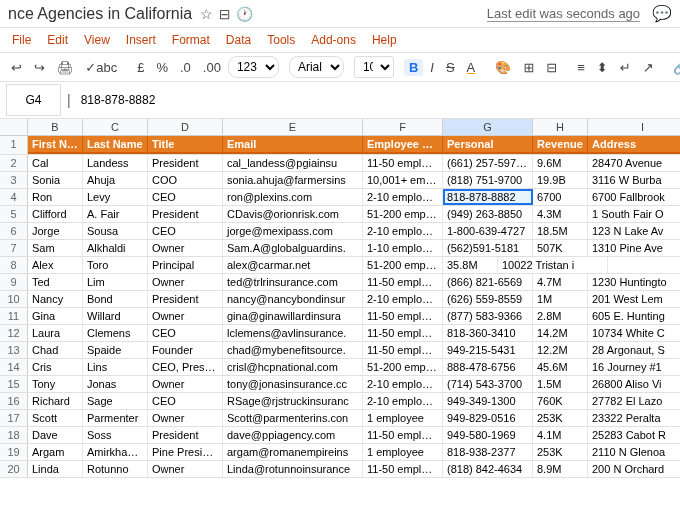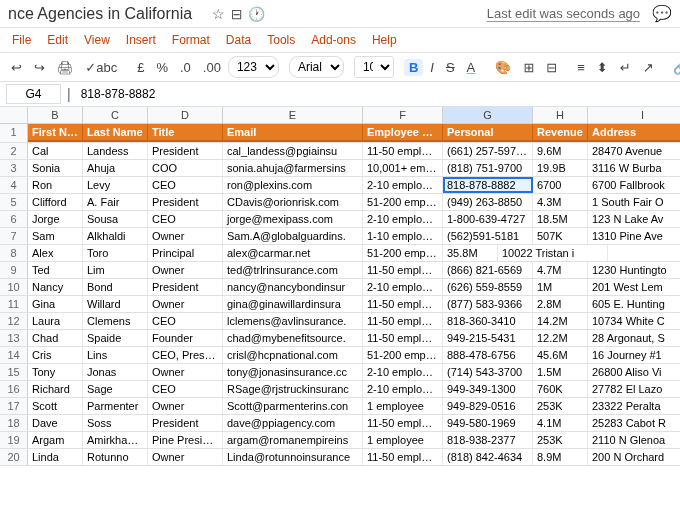--- a/index.html
+++ b/index.html
@@ -1,41 +1,41 @@
 <!DOCTYPE html>
 <html><head>
   <meta charset="utf-8">
   <style>
     * { margin: 0; padding: 0; box-sizing: border-box; }
     body { font-family: Arial, sans-serif; font-size: 12px; background: #fff; width: 680px; height: 510px; overflow: hidden; }
 
     
     #top-bar { display: flex; align-items: center; padding: 4px 8px; border-bottom: 1px solid #e0e0e0; background: #fff; }
-    #app-title { font-size: 16px; color: #333; font-weight: normal; margin-right: 20px; }
+    #app-title { font-size: 16px; color: #333; font-weight: normal; margin-right: 8px; }
     .title-icons { display: flex; gap: 6px; align-items: center; color: #666; font-size: 14px; margin-right: auto; }
     .title-icon { cursor: pointer; color: #555; }
     #autosave-note { color: #666; font-size: 13px; border-bottom: 1px solid #999; margin-right: 12px; }
     .top-right-icon { color: #555; font-size: 16px; cursor: pointer; }
 
     
     #menu-bar { display: flex; align-items: center; padding: 2px 4px; border-bottom: 1px solid #e0e0e0; background: #fff; }
     .menu-item { padding: 3px 8px; cursor: pointer; font-size: 12px; color: #c2410c; border-radius: 3px; }
 
     
     #toolbar { display: flex; align-items: center; padding: 3px 6px; border-bottom: 1px solid #e0e0e0; background: #fff; gap: 2px; }
     .toolbar-btn { padding: 2px 5px; cursor: pointer; font-size: 13px; color: #444; border: none; background: transparent; border-radius: 3px; }
     .toolbar-separator { width: 1px; height: 20px; background: #ccc; margin: 0 3px; }
     .font-selector { border: 1px solid #ddd; padding: 2px 4px; font-size: 12px; border-radius: 9px; background: #fff; }
     .size-selector { border: 1px solid #ddd; padding: 2px 4px; font-size: 12px; border-radius: 3px; background: #fff; width: 40px; }
     .bold-btn { font-weight: bold; color: #1a73e8; background: #e8f0fe; border-radius: 3px; padding: 1px 5px; }
     .toolbar-color-a { text-decoration: underline; text-decoration-color: orange; }
 
     
     #formula-bar { display: flex; align-items: center; padding: 2px 6px; border-bottom: 1px solid #e0e0e0; background: #fff; }
-    #cell-ref { width: 55px; border: 1px solid #ddd; padding: 2px 4px; font-size: 12px; text-align: center; margin-right: 6px; }
+    #cell-ref { width: 55px; border: 1px solid #ddd; padding: 8px 4px; font-size: 12px; text-align: center; margin-right: 6px; }
     #formula-input { flex: 1; border: none; outline: none; font-size: 12px; padding: 2px 4px; }
 
     
     #sheet-container { overflow: hidden; width: 680px; height: calc(510px - 120px); }
     
     
     #col-headers { display: flex; background: #f8f9fa; border-bottom: 1px solid #d0d0d0; }
     .row-num-header { width: 28px; min-width: 28px; background: #f8f9fa; border-right: 1px solid #d0d0d0; }
     .col-header { font-size: 11px; color: #444; text-align: center; padding: 2px 0; border-right: 1px solid #d0d0d0; cursor: pointer; user-select: none; }
 

